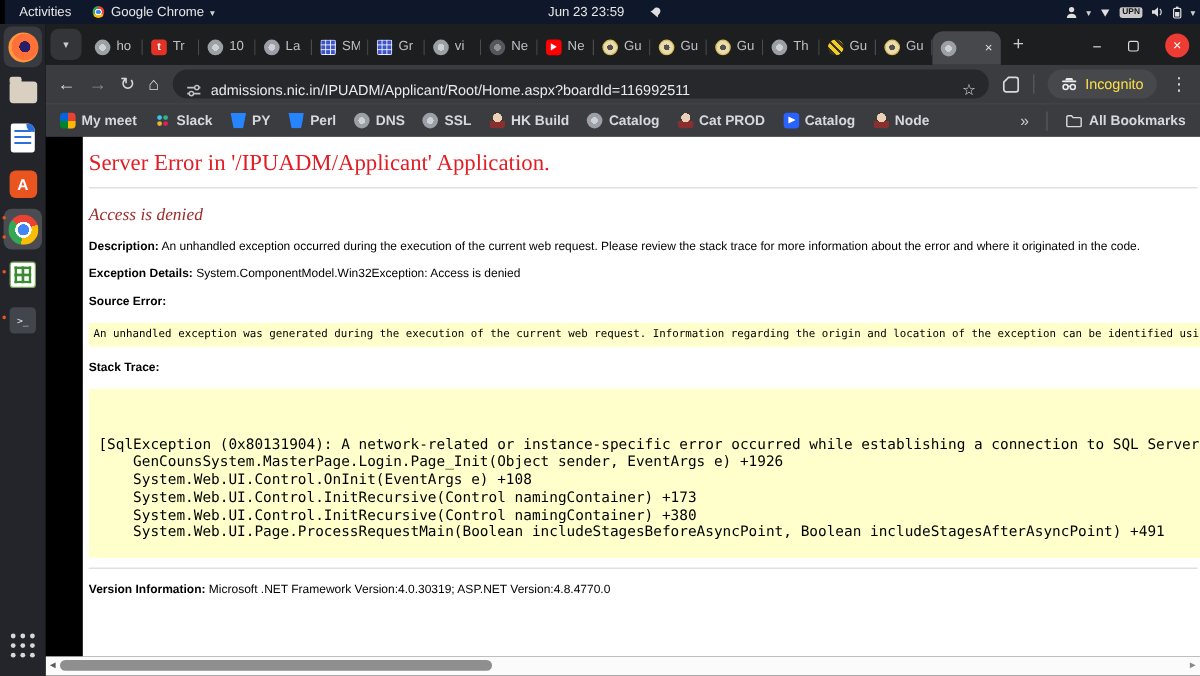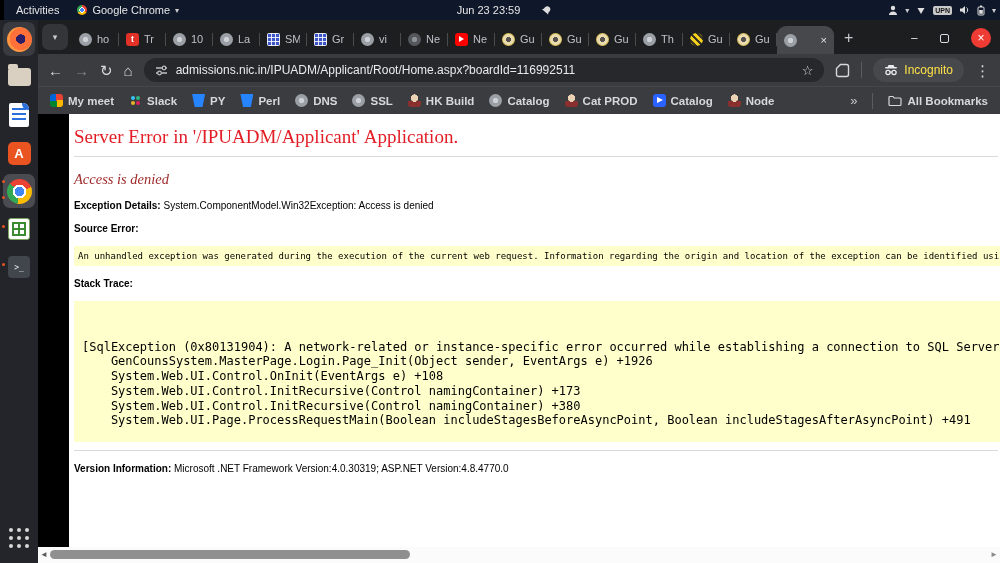--- a/index.html
+++ b/index.html
@@ -80,21 +80,21 @@
   .newtab { color:#c8cbcf; font-size:16px; margin:0 0 7px 10px; }
   .wincontrols { margin-left:auto; display:flex; align-items:center; gap:22px; padding:0 9px 6px 0; }
   .wc { color:#dadce0; font-size:13px; }
   .wc-restore { width:9px; height:9px; border:1.5px solid #dadce0; border-radius:2px; }
   .wc-close { width:20px; height:20px; border-radius:50%; background:#ee3b33; color:#fff; font-size:12px;
      display:flex; align-items:center; justify-content:center; }
 
   .toolbar { height:32px; background:#3a3c40; display:flex; align-items:center; gap:11px; padding:0 10px; flex:none; }
   .nav-ic { color:#d6d9dd; font-size:15px; line-height:1; }
   .nav-ic.dim { color:#85888c; }
-  .omnibox { flex:1; height:24px; background:#26282b; border-radius:13px; display:flex; align-items:center; gap:8px;
+  .omnibox { flex:1; height:24px; background:#26282b; border-radius:13px; display:flex; align-items:flex-end; gap:8px;
      padding:0 11px; color:#e8eaed; font-size:12px; overflow:hidden; }
   .omnibox .url { white-space:nowrap; overflow:hidden; }
   .omni-star { margin-left:auto; color:#dadce0; font-size:13px; }
   .vsep { width:1px; height:16px; background:#5a5c60; }
   .chip { height:24px; background:#46484c; border-radius:13px; display:flex; align-items:center; gap:6px; padding:0 11px;
      color:#fde047; font-size:12px; }
 
   .bookmarks { height:28px; background:#3a3c40; display:flex; align-items:center; gap:15px; padding:0 12px;
      border-top:1px solid #45474b; flex:none; color:#d5d8dc; font-size:11.5px; }
   .bm { display:flex; align-items:center; gap:5px; white-space:nowrap;font-weight:bold; }
@@ -386,20 +386,21 @@
           </svg>
       </span>
       <span>All Bookmarks</span>
     </span>
   </div>
 
   <div class="content">
     <h1 class="h1">Server Error in '/IPUADM/Applicant' Application.</h1>
     <hr class="rule">
     <h2 class="h2">Access is denied</h2>
+    <p class="meta"><b>Description:</b> <span>An unhandled exception occurred during the execution of the current web request. Please review the stack trace for more information about the error and where it originated in the code.</span></p>
     <p class="meta"><b>Exception Details:</b> <span>System.ComponentModel.Win32Exception: Access is denied</span></p>
     <p class="meta"><b>Source Error:</b></p>
     <div class="ybox">An unhandled exception was generated during the execution of the current web request. Information regarding the origin and location of the exception can be identified using the exception stack trace below.</div>
     <p class="meta"><b>Stack Trace:</b></p>
     <div class="stbox">
       <div class="st-line"></div>
       <div class="st-line">[SqlException (0x80131904): A network-related or instance-specific error occurred while establishing a connection to SQL Server. The serve</div>
       <div class="st-line">    GenCounsSystem.MasterPage.Login.Page_Init(Object sender, EventArgs e) +1926</div>
       <div class="st-line">    System.Web.UI.Control.OnInit(EventArgs e) +108</div>
       <div class="st-line">    System.Web.UI.Control.InitRecursive(Control namingContainer) +173</div>

